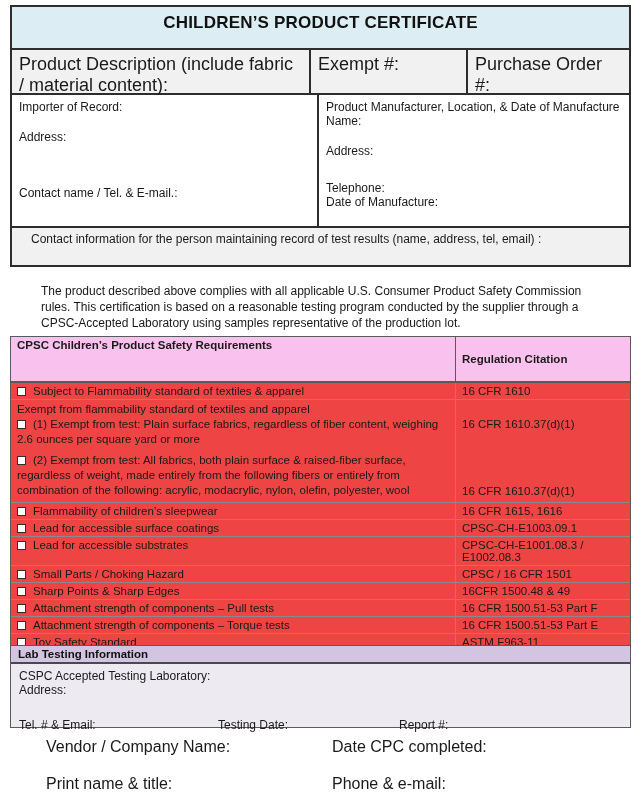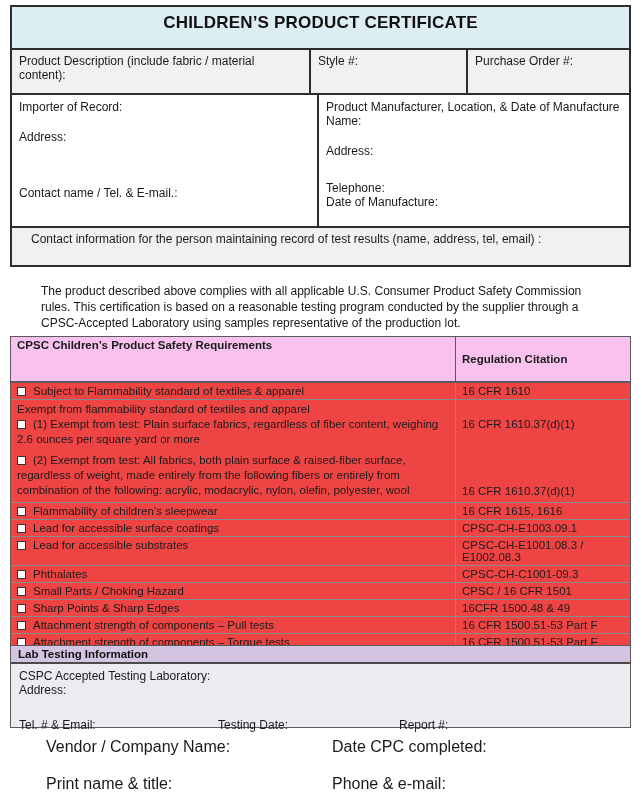--- a/index.html
+++ b/index.html
@@ -3,21 +3,21 @@
 <meta charset="utf-8">
 <style>
   * { margin:0; padding:0; box-sizing:border-box; }
   html,body { width:642px; height:800px; background:#ffffff; }
   body { font-family:"Liberation Sans", sans-serif; color:#1a1a1a; position:relative; }
 
   
   .top-form { position:absolute; left:10px; top:5px; width:621px; border:2px solid #2d2d2d; }
   .title-cell { background:#dcedf4; height:41px; padding-top:6px; text-align:center;
                 font-size:17px; font-weight:bold; letter-spacing:0.2px; color:#111; }
-  .row1 { display:flex; border-top:2px solid #2d2d2d; background:#f1f1f1; height:45px; font-size:12px; }
+  .row1 { display:flex; border-top:2px solid #2d2d2d; background:#f1f1f1; height:45px; font-size:18px; }
   .row1 .cell { padding:4px 7px; }
   .cell-desc { width:299px; border-right:2px solid #2d2d2d; }
   .cell-style { width:157px; border-right:2px solid #2d2d2d; }
   .cell-po { flex:1; }
   .row2 { display:flex; border-top:2px solid #2d2d2d; background:#ffffff; height:133px; font-size:12px; }
   .cell-importer { width:307px; border-right:2px solid #2d2d2d; padding:5px 7px; }
   .cell-manu { flex:1; padding:5px 7px; }
   .ln-gap-sm { margin-top:14px; }
   .ln-gap-md { margin-top:16px; }
   .ln-gap-lg { margin-top:42px; }
@@ -61,21 +61,21 @@
   .f-left { width:286px; }
 </style>
 </head>
 <body>
 
 <div class="top-form">
   <div class="title-cell">CHILDREN’S PRODUCT CERTIFICATE</div>
 
   <div class="row1">
     <div class="cell cell-desc">Product Description (include fabric / material content):</div>
-    <div class="cell cell-style">Style #:</div>
+    <div class="cell cell-style">Exempt #:</div>
     <div class="cell cell-po">Purchase Order #:</div>
   </div>
 
   <div class="row2">
     <div class="cell-importer">
       <div>Importer of Record:</div>
       <div class="ln-gap-md">Address:</div>
       <div class="ln-gap-lg">Contact name / Tel. &amp; E-mail.:</div>
     </div>
     <div class="cell-manu">
@@ -121,24 +121,20 @@
   </div>
   <div class="req-row">
     <div class="lcell"><span class="cb"></span><span>Lead for accessible surface coatings</span></div>
     <div class="rcell">CPSC-CH-E1003.09.1</div>
   </div>
   <div class="req-row">
     <div class="lcell"><span class="cb"></span><span>Lead for accessible substrates</span></div>
     <div class="rcell">CPSC-CH-E1001.08.3 / E1002.08.3</div>
   </div>
   <div class="req-row">
-    <div class="lcell"><span class="cb"></span><span>Phthalates</span></div>
-    <div class="rcell">CPSC-CH-C1001-09.3</div>
-  </div>
-  <div class="req-row">
     <div class="lcell"><span class="cb"></span><span>Small Parts / Choking Hazard</span></div>
     <div class="rcell">CPSC / 16 CFR 1501</div>
   </div>
   <div class="req-row">
     <div class="lcell"><span class="cb"></span><span>Sharp Points &amp; Sharp Edges</span></div>
     <div class="rcell">16CFR 1500.48 &amp; 49</div>
   </div>
   <div class="req-row">
     <div class="lcell"><span class="cb"></span><span>Attachment strength of components – Pull tests</span></div>
     <div class="rcell">16 CFR 1500.51-53 Part F</div>

